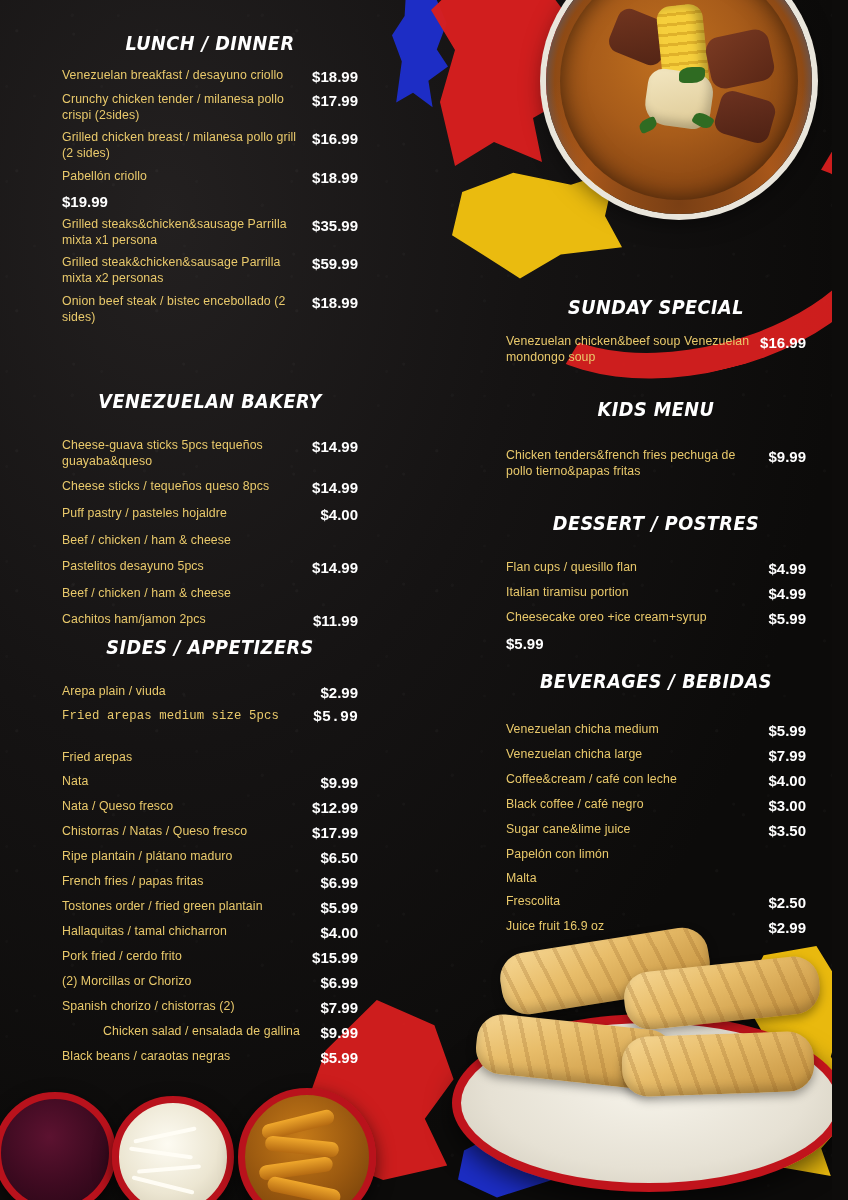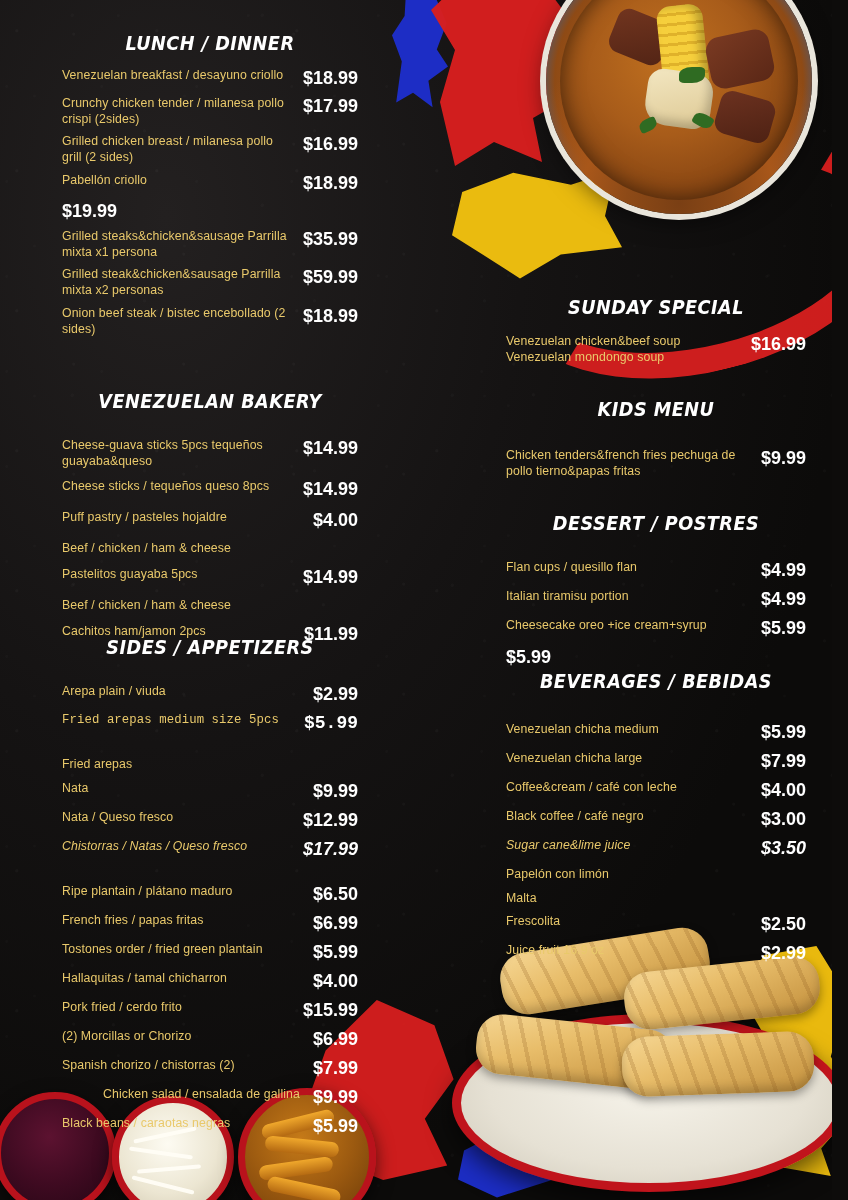--- a/index.html
+++ b/index.html
@@ -71,21 +71,21 @@
   }
   .item-name {
     color: #e9c96b;
     font-size: 12.3px;
     line-height: 1.28;
     flex: 1 1 auto;
     letter-spacing: 0.1px;
   }
   .item-price {
     color: #ffffff;
-    font-size: 18px;
+    font-size: 15px;
     font-weight: bold;
     white-space: nowrap;
     flex: 0 0 auto;
     padding-top: 0px;
   }
   .item-price.empty { color: transparent; }
 
   
   .splash {
     position: absolute;
@@ -390,21 +390,21 @@
         </div>
         <div class="item" style="margin-bottom:10px;gap:26px;">
           <div class="item-name">Puff pastry / pasteles hojaldre</div>
           <div class="item-price">$4.00</div>
         </div>
         <div class="item" style="margin-bottom:10px;">
           <div class="item-name">Beef  / chicken / ham &amp; cheese</div>
           <div class="item-price empty"></div>
         </div>
         <div class="item" style="margin-bottom:10px;">
-          <div class="item-name">Pastelitos guayaba 5pcs</div>
+          <div class="item-name">Pastelitos desayuno 5pcs</div>
           <div class="item-price">$14.99</div>
         </div>
         <div class="item" style="margin-bottom:10px;">
           <div class="item-name">Beef  / chicken / ham &amp; cheese</div>
           <div class="item-price empty"></div>
         </div>
         <div class="item" style="margin-bottom:10px;">
           <div class="item-name">Cachitos ham/jamon 2pcs</div>
           <div class="item-price">$11.99</div>
         </div>
@@ -427,21 +427,21 @@
           <div class="item-price empty"></div>
         </div>
         <div class="item" style="margin-bottom:8px;">
           <div class="item-name">Nata</div>
           <div class="item-price">$9.99</div>
         </div>
         <div class="item" style="margin-bottom:8px;">
           <div class="item-name">Nata / Queso fresco</div>
           <div class="item-price">$12.99</div>
         </div>
-        <div class="item" style="margin-bottom:24px;font-style:italic;">
+        <div class="item" style="margin-bottom:8px;">
           <div class="item-name">Chistorras / Natas / Queso fresco</div>
           <div class="item-price">$17.99</div>
         </div>
         <div class="item" style="margin-bottom:8px;">
           <div class="item-name">Ripe plantain / plátano maduro</div>
           <div class="item-price">$6.50</div>
         </div>
         <div class="item" style="margin-bottom:8px;">
           <div class="item-name">French fries / papas fritas</div>
           <div class="item-price">$6.99</div>
@@ -533,21 +533,21 @@
           <div class="item-price">$7.99</div>
         </div>
         <div class="item" style="margin-bottom:8px;">
           <div class="item-name">Coffee&amp;cream / café con leche</div>
           <div class="item-price">$4.00</div>
         </div>
         <div class="item" style="margin-bottom:8px;">
           <div class="item-name">Black coffee / café negro</div>
           <div class="item-price">$3.00</div>
         </div>
-        <div class="item" style="margin-bottom:8px;font-style:italic;">
+        <div class="item" style="margin-bottom:8px;">
           <div class="item-name">Sugar cane&amp;lime juice</div>
           <div class="item-price">$3.50</div>
         </div>
         <div class="item" style="margin-bottom:8px;">
           <div class="item-name">Papelón con limón</div>
           <div class="item-price empty"></div>
         </div>
         <div class="item" style="margin-bottom:8px;">
           <div class="item-name">Malta</div>
           <div class="item-price empty"></div>

